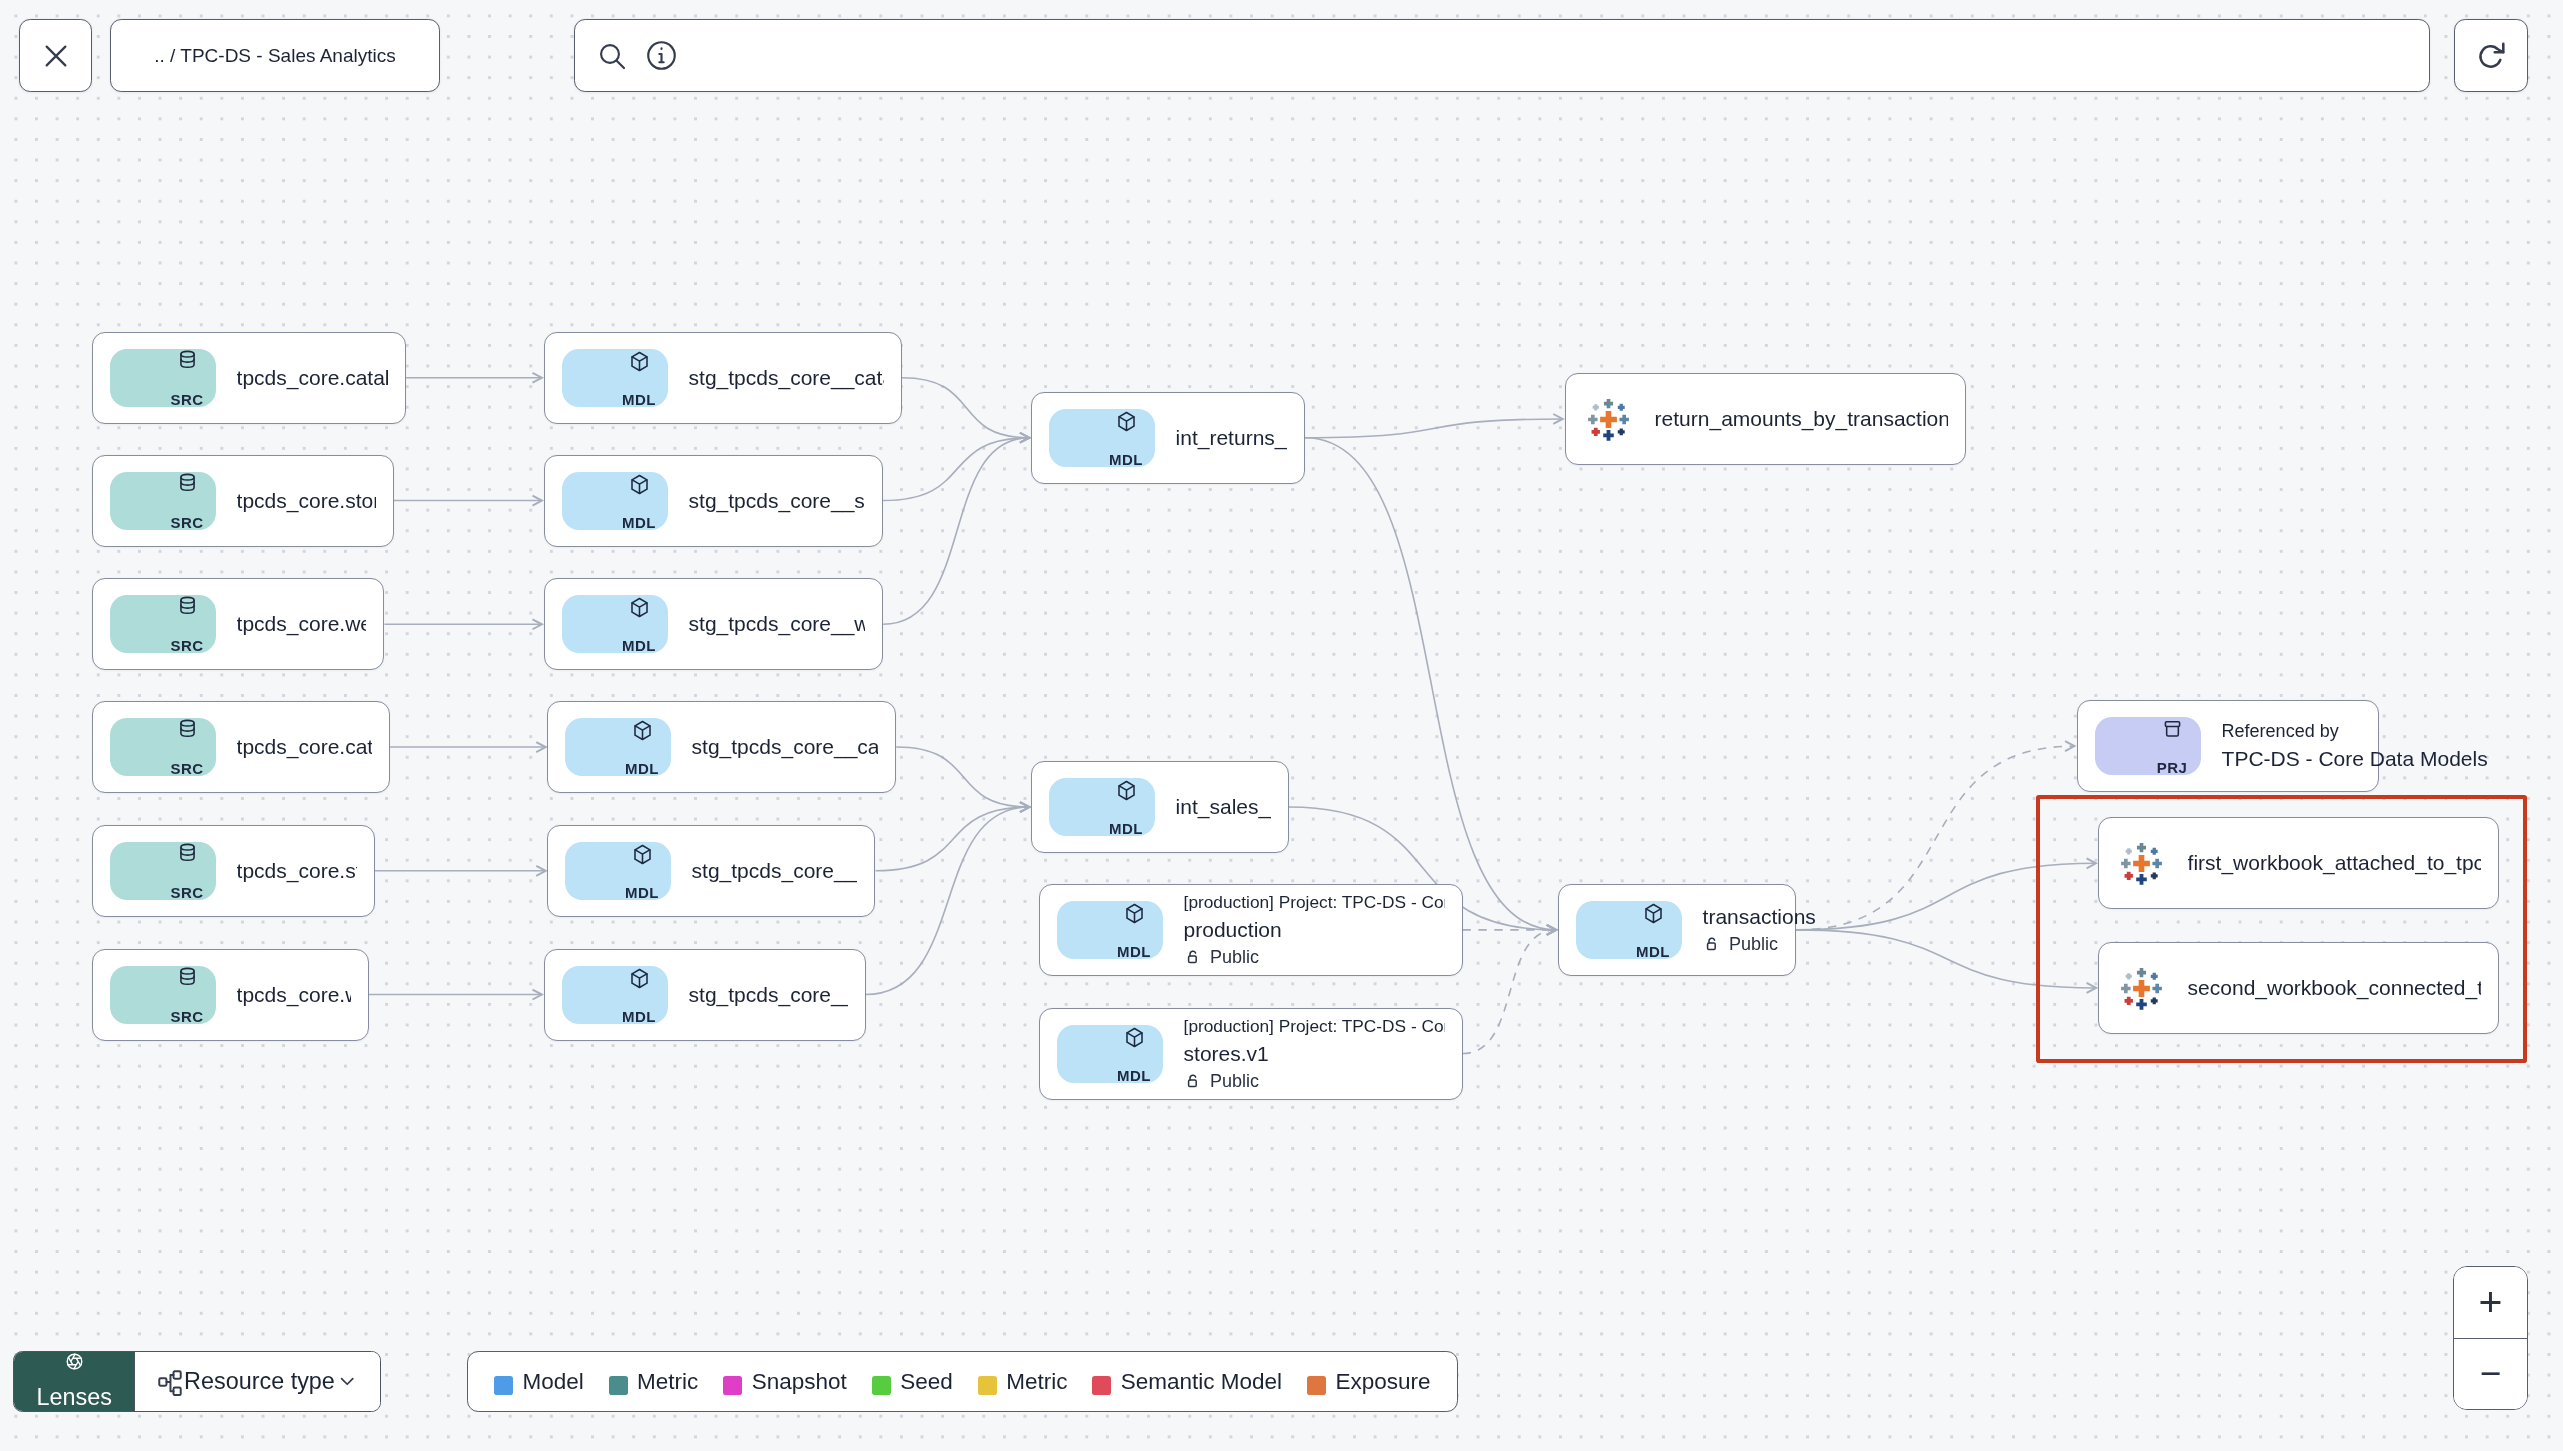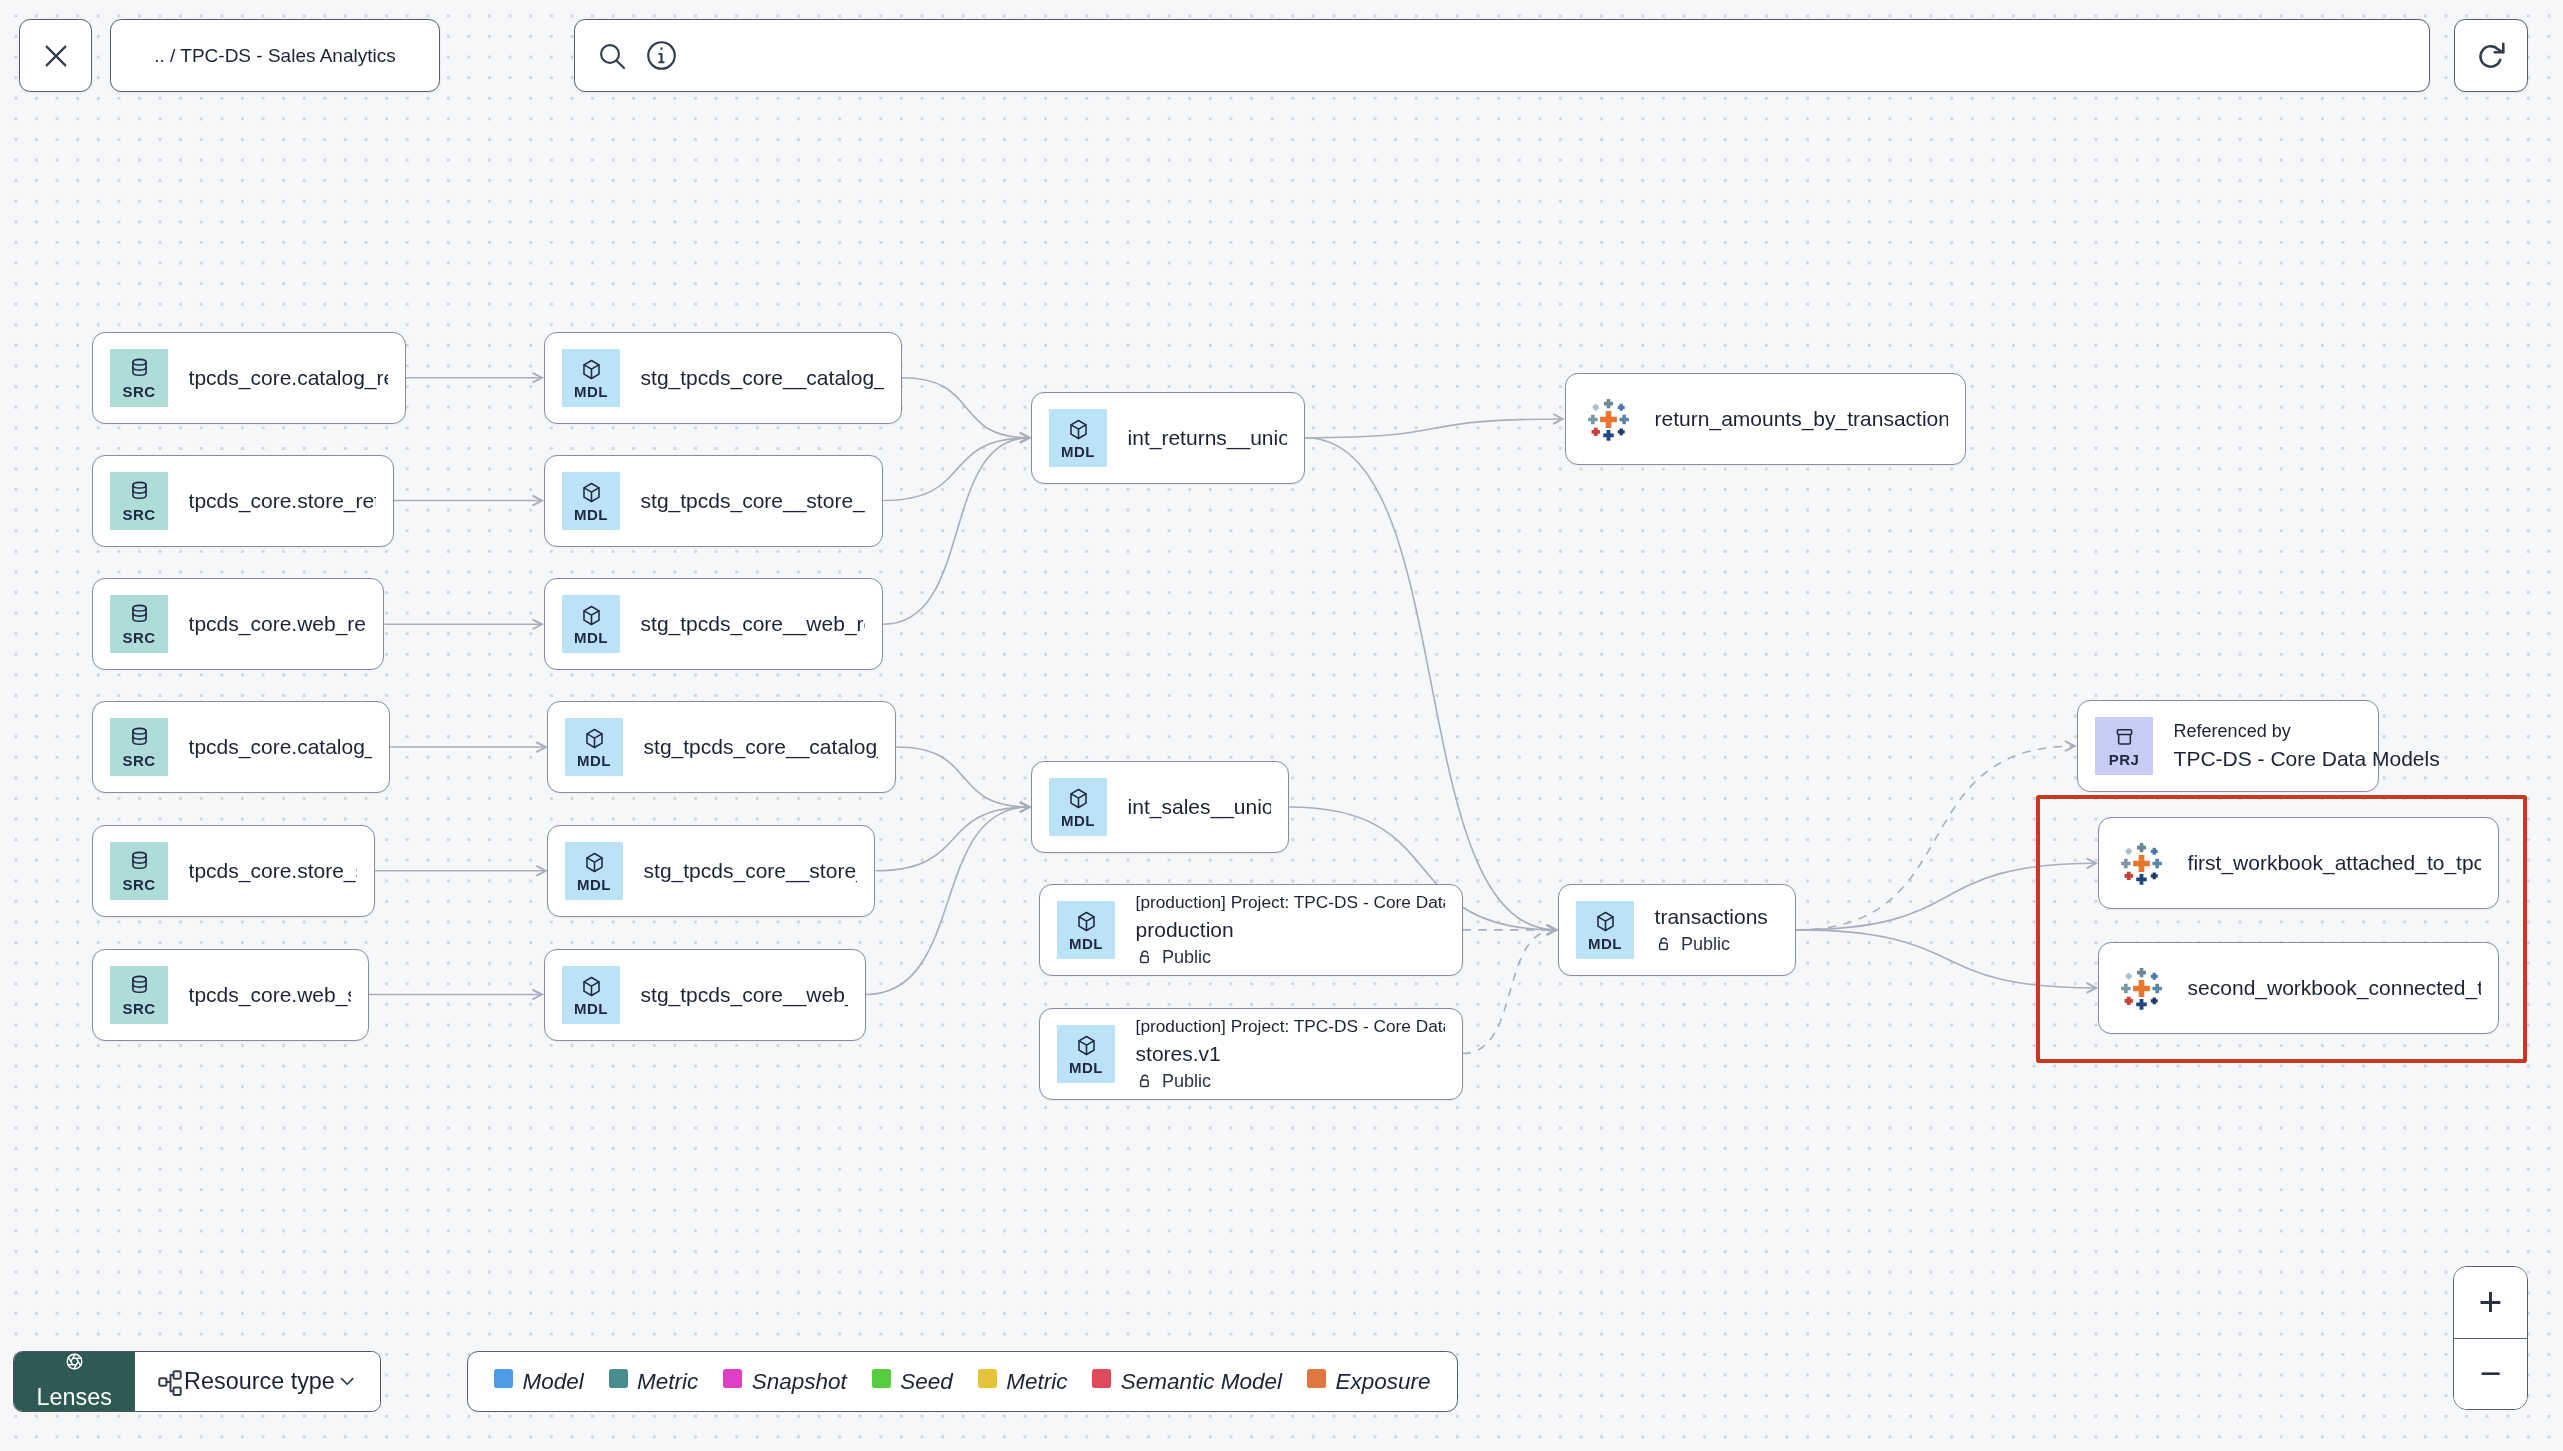--- a/index.html
+++ b/index.html
@@ -20,42 +20,42 @@
   #searchbar input{flex:1;border:none;outline:none;background:transparent;
        font-family:"Liberation Sans",sans-serif;font-size:24.4px;color:#1b2335;}
   
   #edge-layer{position:absolute;left:0;top:0;z-index:1;}
   #edge-layer path.edge{stroke:#a7aebc;stroke-width:1.7;fill:none;}
   #edge-layer path.dashed{stroke-dasharray:9 8;}
   #highlight{position:absolute;z-index:2;border-style:solid;border-radius:2.8px;box-sizing:border-box;background:transparent;}
   .node{position:absolute;z-index:3;background:#fff;border:1.4px solid #868da0;border-radius:13px;
         box-sizing:border-box;display:flex;align-items:center;padding:0 17px;gap:20.6px;cursor:pointer;
         box-shadow:0 0.9px 1.9px rgba(25,30,40,.05);}
-  .badge{width:58px;height:58px;border-radius:1px;display:flex;flex-direction:column;
-         align-items:center;justify-content:center;flex:none;}
+  .badge{width:58px;height:58px;border-radius:17px;display:flex;flex-direction:column;
+         align-items:center;justify-content:space-between;flex:none;padding-left:48px;}
   .badge svg{width:25px;height:25px;stroke:#1e2940;fill:none;stroke-width:1.5;stroke-linecap:round;stroke-linejoin:round;}
   .badge span{font-size:15px;font-weight:700;color:#1e2940;line-height:1;margin-top:1.9px;letter-spacing:0.5px;}
   .nlines{display:flex;flex-direction:column;justify-content:center;min-width:0;gap:4.7px;}
   .nlabel{font-size:21px;white-space:nowrap;overflow:hidden;}
   .proj{font-size:17.3px;white-space:nowrap;overflow:hidden;max-width:315px;}
   .nname{font-size:21px;font-weight:500;white-space:nowrap;}
   .vis{display:flex;align-items:center;gap:8.4px;font-size:18px;color:#2a3142;}
   .vis svg{width:18px;height:18px;stroke:#2a3142;fill:none;stroke-width:1.5;stroke-linecap:round;}
   .sub{font-size:18px;white-space:nowrap;}
   .tableau{width:51px;height:51px;flex:none;}
   
   #lens-group{position:absolute;display:flex;border:1.9px solid #4c5462;border-radius:9.4px;
        overflow:hidden;box-sizing:border-box;z-index:4;background:#fff;}
   #lens-btn{display:flex;align-items:center;gap:13px;padding:0 22.5px;color:#fff;font-size:23.4px;cursor:pointer;flex-direction:column;}
   #lens-btn svg{stroke:#fff;fill:none;stroke-width:1.8;width:29px;height:29px;}
   #rt-btn{display:flex;align-items:center;padding:0 20.6px;background:#fff;font-size:23.4px;cursor:pointer;}
   #rt-btn svg{stroke:#343c4e;fill:none;stroke-width:1.7;stroke-linecap:round;stroke-linejoin:round;}
   #legend{position:absolute;background:#fff;border:1.9px solid #565e6d;border-radius:11.2px;
        box-sizing:border-box;display:flex;align-items:center;padding:0 26px;gap:25px;z-index:4;}
-  .lg-item{display:flex;align-items:flex-start;gap:9.4px;font-size:22.5px;font-style:italic;}
+  .lg-item{display:flex;align-items:flex-end;gap:9.4px;font-size:22.5px;}
   .sw{width:19px;height:19px;border-radius:2.8px;flex:none;}
   #zoomctl{position:absolute;border:1.9px solid #565e6d;border-radius:14px;overflow:hidden;
        box-sizing:border-box;background:#fff;display:flex;flex-direction:column;z-index:4;}
   .zbtn{flex:1;display:flex;align-items:center;justify-content:center;font-size:41px;color:#2a3242;cursor:pointer;background:#fff;}
   .zbtn + .zbtn{border-top:1.9px solid #565e6d;}
 </style>
 </head>
 <body>
 
 <div class="ctl iconbtn" id="close-btn" style="left:19px;top:19px;width:73px;height:73px;">

